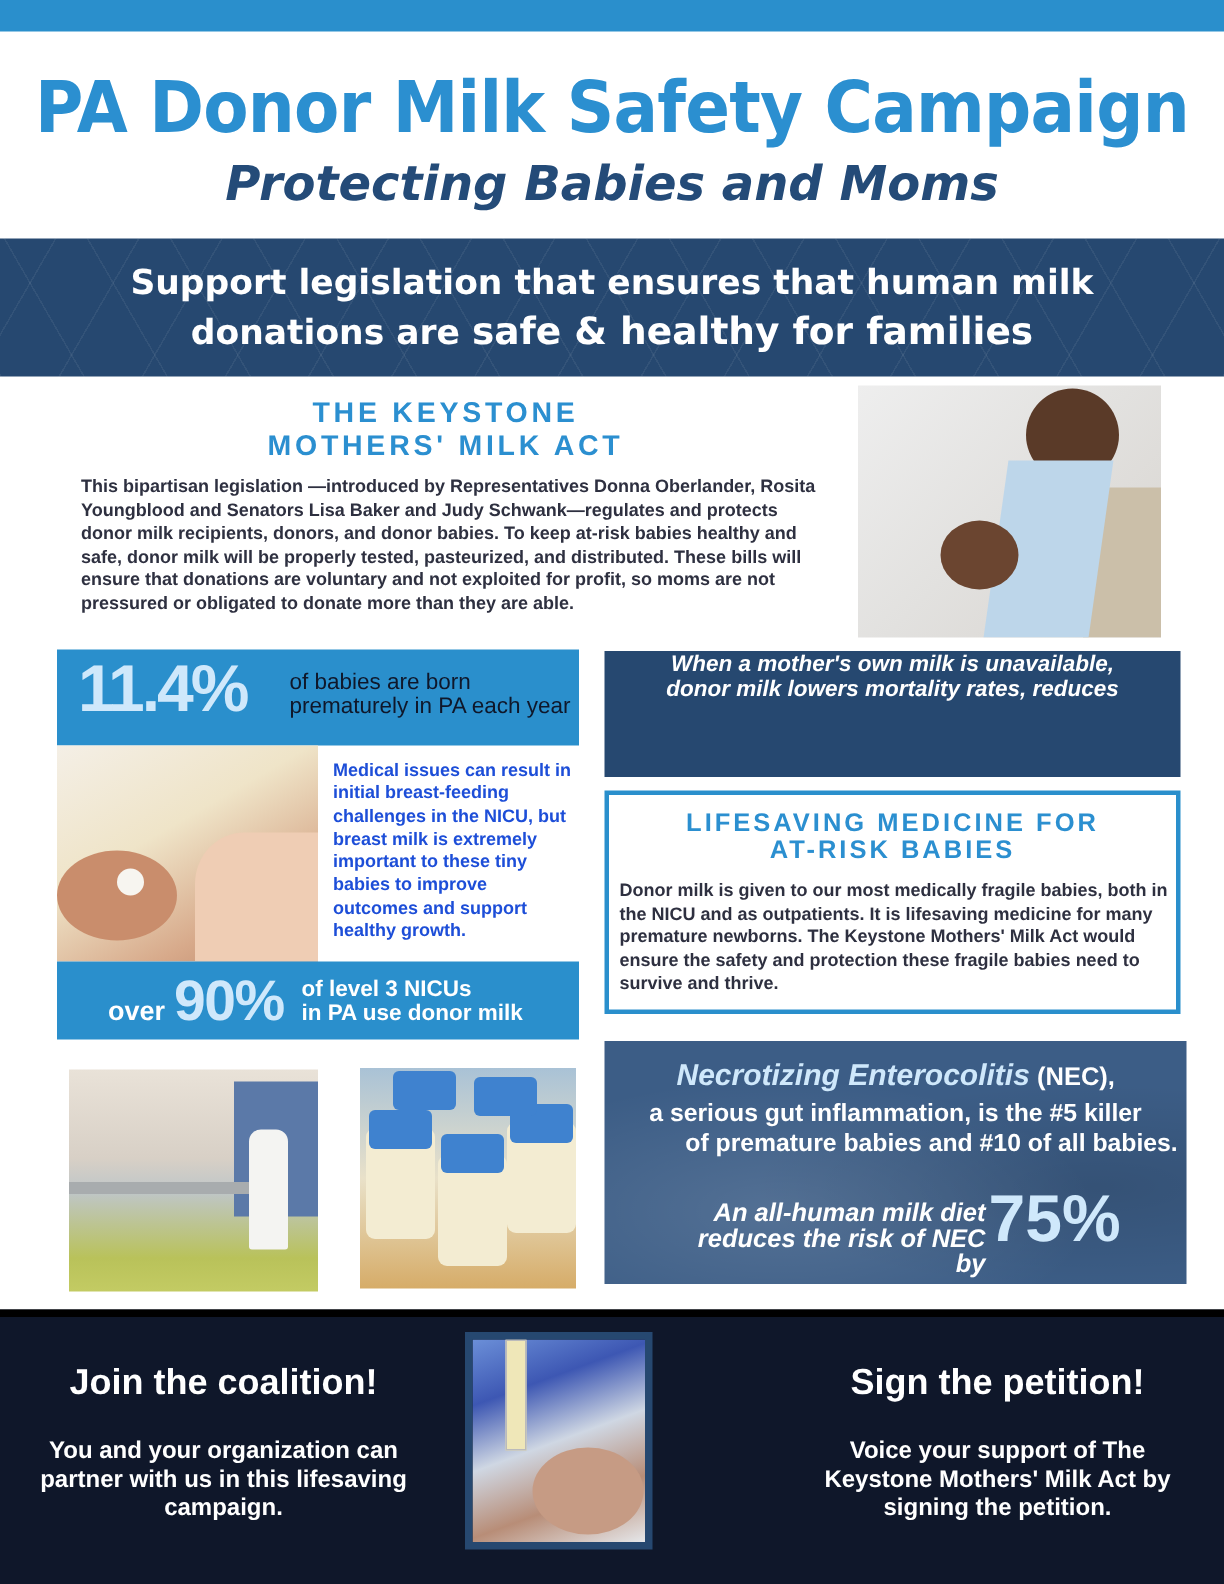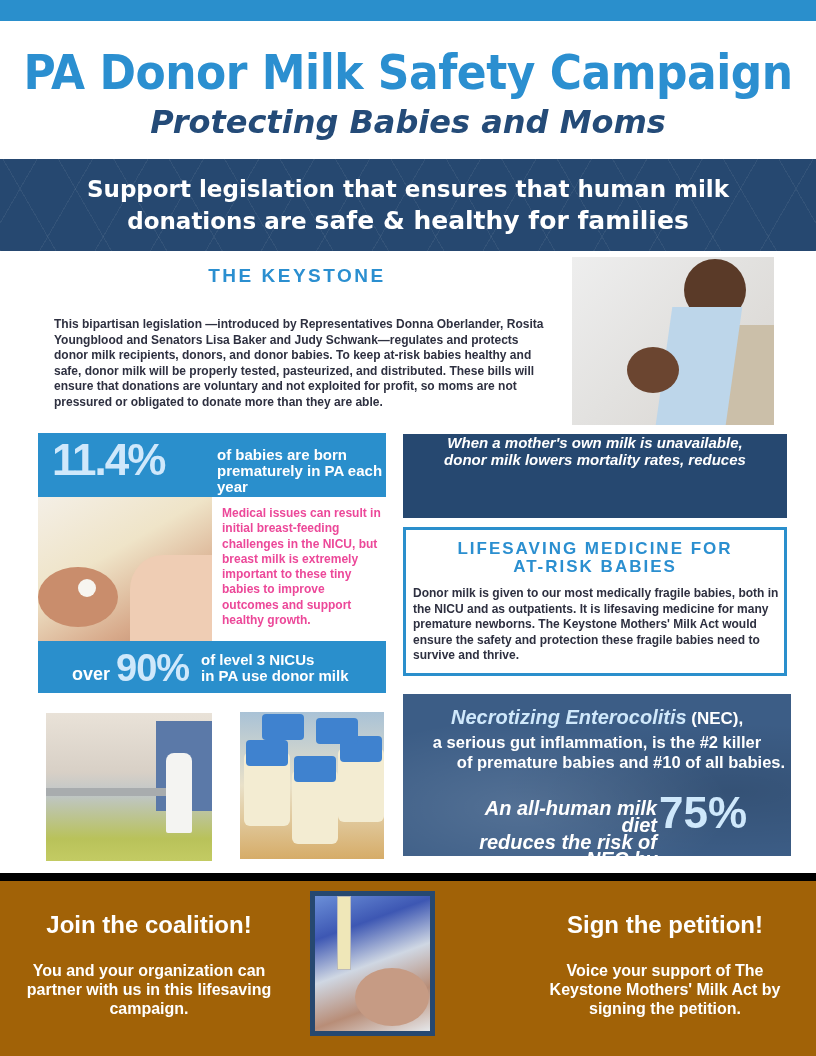--- a/index.html
+++ b/index.html
@@ -24,28 +24,28 @@
 
   .photo { position: absolute; overflow: hidden; }
   .photo-mother { left: 572px; top: 257px; width: 202px; height: 168px; background: linear-gradient(135deg, #eeeeee 0%, #e2e1df 50%, #d8d4cf 100%); }
   .photo-mother .blanket { position: absolute; left: 92px; top: 50px; width: 70px; height: 118px; background: #bdd6ea; transform: skewX(-8deg); }
   .photo-mother .head { position: absolute; left: 112px; top: 2px; width: 62px; height: 62px; border-radius: 50%; background: #5a3a28; }
   .photo-mother .baby { position: absolute; left: 55px; top: 90px; width: 52px; height: 46px; border-radius: 50%; background: #6b4530; }
   .photo-mother .shirt { position: absolute; left: 150px; top: 68px; width: 52px; height: 100px; background: #cbbfa9; }
 
   .stat-box { position: absolute; left: 38px; top: 433px; width: 348px; height: 64px; background: #2a8fcc; padding-left: 11px; }
   .stat-big { position: absolute; left: 14px; top: 2px; font-size: 44px; font-weight: bold; color: #cfe8fb; letter-spacing: -2px; }
-  .stat-text { position: absolute; left: 155px; top: 14px; font-size: 15px; font-weight: bold; color: #ffffff; line-height: 16px; margin-left: 24px; }
+  .stat-text { position: absolute; left: 155px; top: 14px; font-size: 15px; font-weight: normal; color: #0f172a; line-height: 16px; }
 
   .photo-preemie { left: 38px; top: 497px; width: 174px; height: 144px; background: linear-gradient(150deg, #f4efe6 0%, #efe4c8 40%, #d7a98a 75%, #b98468 100%); }
   .photo-preemie .hand { position: absolute; left: 92px; top: 58px; width: 82px; height: 86px; border-radius: 40% 0 0 0; background: #efcdb4; }
   .photo-preemie .face { position: absolute; left: 0px; top: 70px; width: 80px; height: 60px; border-radius: 50%; background: #c98d6c; }
   .photo-preemie .sensor { position: absolute; left: 40px; top: 82px; width: 18px; height: 18px; border-radius: 50%; background: #f7f5f0; }
 
-  .nicu-text { position: absolute; left: 222px; top: 506px; width: 160px; font-size: 12px; font-weight: bold; line-height: 15.3px; color: #ec4899; }
+  .nicu-text { position: absolute; left: 222px; top: 506px; width: 160px; font-size: 12px; font-weight: bold; line-height: 15.3px; color: #1d4ed8; }
 
   .stat2-box { position: absolute; left: 38px; top: 641px; width: 348px; height: 52px; background: #2a8fcc; }
   .stat2-over { position: absolute; left: 34px; top: 23px; font-size: 18px; font-weight: bold; color: #fff; }
   .stat2-big { position: absolute; left: 78px; top: 6px; font-size: 38px; font-weight: bold; color: #cfe8fb; letter-spacing: -1px; }
   .stat2-text { position: absolute; left: 163px; top: 11px; font-size: 15px; font-weight: bold; color: #fff; line-height: 16px; }
 
   .quote-box { position: absolute; left: 403px; top: 434px; width: 384px; height: 84px; background: #264870; color: #fff; text-align: center; font-size: 15px; font-weight: bold; font-style: italic; line-height: 17px; display: flex; flex-direction: column; justify-content: flex-start; }
 
   .medicine-box { position: absolute; left: 403px; top: 527px; width: 384px; height: 149px; border: 3px solid #2a8fcc; }
   .med-title { position: absolute; left: 0; top: 10px; width: 378px; text-align: center; color: #2b8fd0; font-weight: bold; font-size: 17px; letter-spacing: 2px; line-height: 18px; }
@@ -58,24 +58,24 @@
 
   .photo-bottles { left: 240px; top: 712px; width: 144px; height: 147px; background: linear-gradient(180deg, #a9c2d6 0%, #e9e1c9 50%, #d6ac68 100%); }
   .photo-bottles .cap { position: absolute; width: 42px; height: 26px; background: #3f82cf; border-radius: 4px; }
   .photo-bottles .bottle { position: absolute; width: 46px; height: 74px; background: #f3ecd2; border-radius: 6px; }
 
   .nec-box { position: absolute; left: 403px; top: 694px; width: 388px; height: 162px; background: #3c5d86;
     background-image: radial-gradient(ellipse at 30% 70%, rgba(255,255,255,0.12), transparent 55%), radial-gradient(ellipse at 85% 60%, rgba(0,0,0,0.12), transparent 50%); }
   .nec-title { position: absolute; left: 48px; top: 12px; font-size: 20px; font-weight: bold; font-style: italic; color: #cfe8fb; }
   .nec-title-suffix { font-size: 17px; font-style: normal; color: #fff; }
   .nec-line { position: absolute; left: 0; width: 388px; text-align: center; font-size: 16.5px; font-weight: bold; color: #fff; line-height: 20px; }
-  .nec-sub { position: absolute; left: 44px; top: 106px; width: 210px; text-align: right; font-size: 20px; font-weight: bold; font-style: italic; color: #fff; line-height: 17px; }
+  .nec-sub { position: absolute; left: 44px; top: 106px; width: 210px; text-align: right; font-size: 17px; font-weight: bold; font-style: italic; color: #fff; line-height: 17px; }
   .nec-big { position: absolute; left: 256px; top: 94px; font-size: 44px; font-weight: bold; color: #cfe8fb; }
 
-  .footer { position: absolute; left: 0; top: 873px; width: 816px; height: 183px; background: #a16207; border-top: 8px solid #000000; }
+  .footer { position: absolute; left: 0; top: 873px; width: 816px; height: 183px; background: #0f172a; border-top: 5px solid #000000; }
   .footer-col { position: absolute; top: 30px; width: 270px; text-align: center; color: #fff; }
   .footer-heading { font-size: 24px; font-weight: bold; letter-spacing: 0; }
   .footer-text { margin-top: 22px; font-size: 16px; font-weight: bold; line-height: 19px; }
   .footer-photo { position: absolute; left: 310px; top: 10px; width: 125px; height: 145px; border: 5px solid #264870; background: linear-gradient(160deg, #6b8fd8 0%, #3d57b3 25%, #cfd7e3 50%, #b88d77 75%, #e5e7ea 100%); overflow: hidden; }
   .footer-photo .syringe { position: absolute; left: 22px; top: 0; width: 14px; height: 74px; background: #efe7b8; border: 1px solid #bbb; }
   .footer-photo .baby { position: absolute; left: 40px; top: 72px; width: 74px; height: 58px; border-radius: 50%; background: #c69b84; }
 </style>
 </head>
 <body>
 
@@ -87,20 +87,21 @@
 </header>
 
 <section class="banner">
   <div>Support legislation that ensures that human milk</div>
   <div><span>donations are </span><span class="big">safe &amp; healthy for families</span></div>
 </section>
 
 <section>
   <h3 class="act-title">
     <div>THE KEYSTONE</div>
+    <div>MOTHERS' MILK ACT</div>
   </h3>
   <p class="act-body">This bipartisan legislation —introduced by Representatives Donna Oberlander, Rosita Youngblood and Senators Lisa Baker and Judy Schwank—regulates and protects donor milk recipients, donors, and donor babies.  To keep at-risk babies healthy and safe, donor milk will be properly tested, pasteurized, and distributed.  These bills will ensure that donations are voluntary and not exploited for profit, so moms are not pressured or obligated to donate more than they are able.</p>
 </section>
 
 <div class="photo photo-mother" aria-label="photo-breastfeeding-mother">
   <div class="head"></div>
   <div class="shirt"></div>
   <div class="blanket"></div>
   <div class="baby"></div>
 </div>
@@ -155,21 +156,21 @@
   <div class="bottle" style="left:52px;top:58px;"></div>
   <div class="cap" style="left:54px;top:44px;"></div>
   <div class="bottle" style="left:98px;top:36px;"></div>
   <div class="cap" style="left:100px;top:24px;"></div>
   <div class="cap" style="left:22px;top:2px;"></div>
   <div class="cap" style="left:76px;top:6px;"></div>
 </div>
 
 <div class="nec-box">
   <div class="nec-title"><span>Necrotizing Enterocolitis</span><span class="nec-title-suffix"> (NEC),</span></div>
-  <div class="nec-line" style="top:38px;">a serious gut inflammation, is the #2 killer</div>
+  <div class="nec-line" style="top:38px;">a serious gut inflammation, is the #5 killer</div>
   <div class="nec-line" style="top:58px;padding-left:48px;">of premature babies and #10 of all babies.</div>
   <div class="nec-sub">
     <div>An all-human milk diet</div>
     <div>reduces the risk of NEC by</div>
   </div>
   <div class="nec-big">75%</div>
 </div>
 
 <footer class="footer">
   <div class="footer-col" style="left:14px;">

